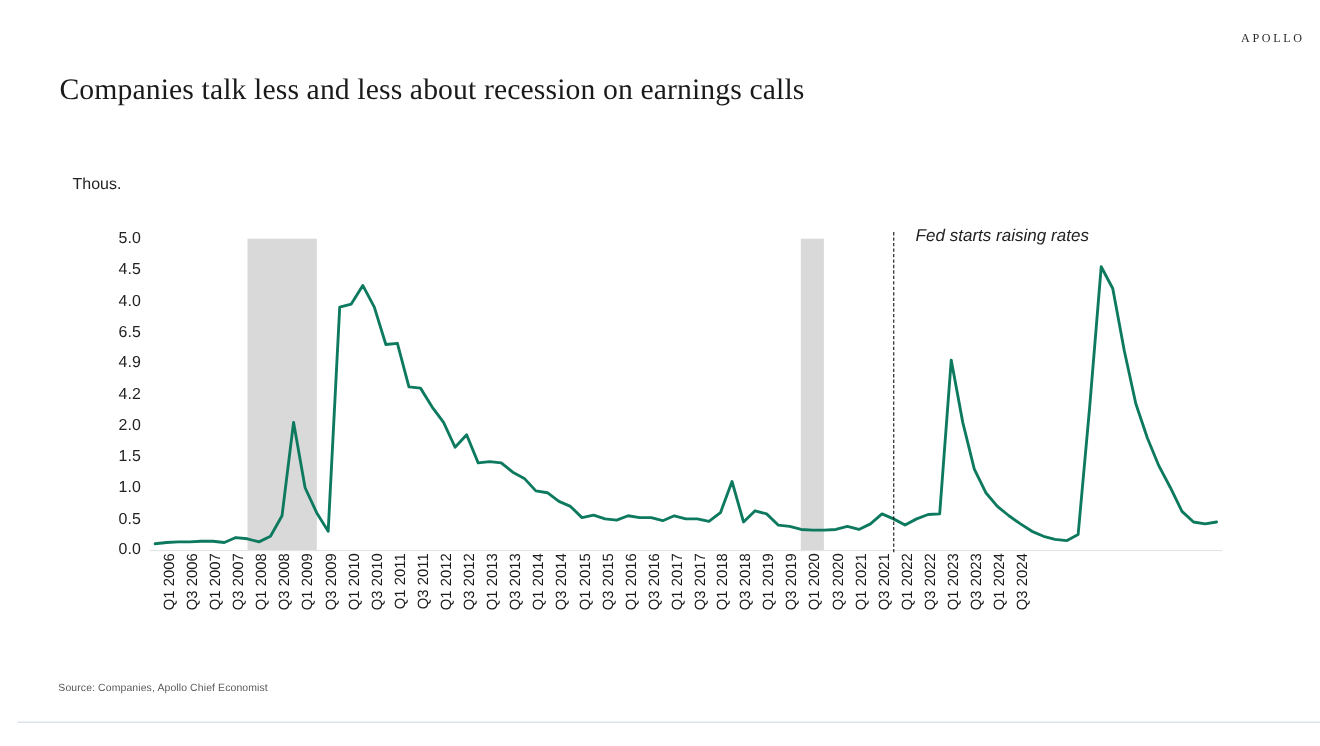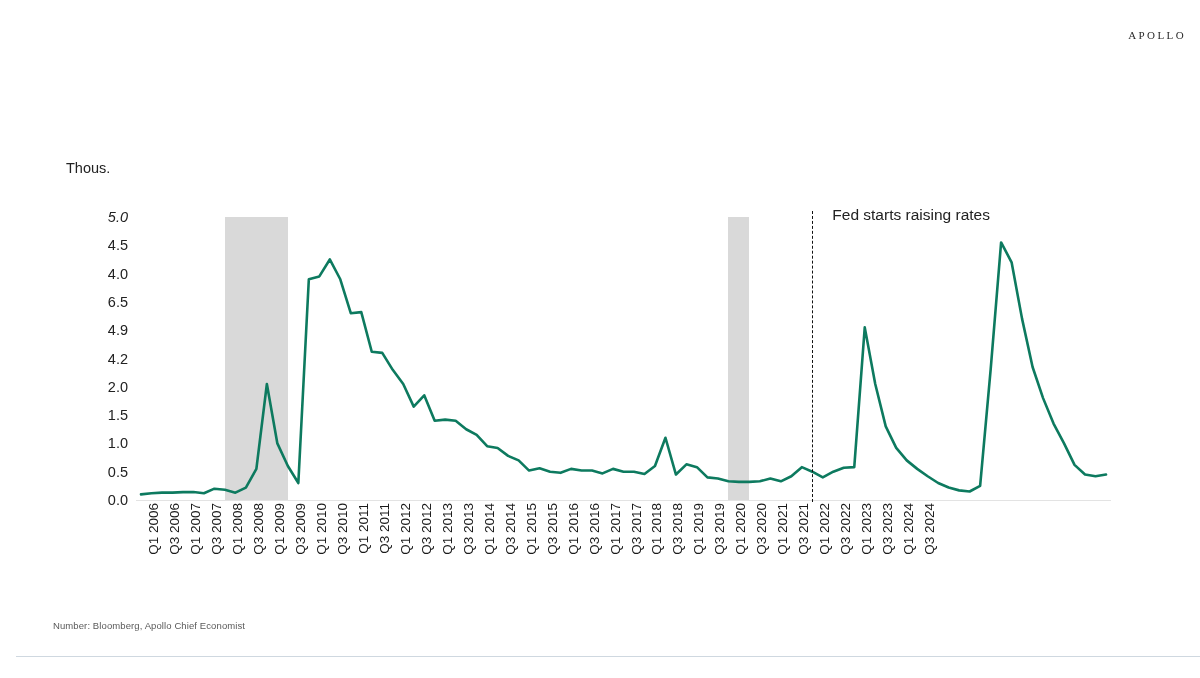--- a/index.html
+++ b/index.html
@@ -156,27 +156,28 @@
     background: #cfd8e0;
   }
 </style>
 </head>
 <body>
 
 <div id="slide">
 
   <div id="brand">APOLLO</div>
 
+  <h1 id="headline">Companies talk less and less about recession on earnings calls</h1>
 
   <div id="chart-area">
 
     <div id="unit-label">Thous.</div>
 
     <div id="yaxis">
-        <div class="ytick" style="left: 68px; top: 217px; font-style: italic;">5.0</div>
+        <div class="ytick" style="left: 68px; top: 217px;">5.0</div>
         <div class="ytick" style="left: 68px; top: 245.3px;">4.5</div>
         <div class="ytick" style="left: 68px; top: 273.6px;">4.0</div>
         <div class="ytick" style="left: 68px; top: 301.9px;">6.5</div>
         <div class="ytick" style="left: 68px; top: 330.2px;">4.9</div>
         <div class="ytick" style="left: 68px; top: 358.5px;">4.2</div>
         <div class="ytick" style="left: 68px; top: 386.8px;">2.0</div>
         <div class="ytick" style="left: 68px; top: 415.1px;">1.5</div>
         <div class="ytick" style="left: 68px; top: 443.4px;">1.0</div>
         <div class="ytick" style="left: 68px; top: 471.7px; text-align: right;">0.5</div>
         <div class="ytick" style="left: 68px; top: 500px;">0.0</div>
@@ -188,21 +189,21 @@
           <div class="recession-band" style="left: 592.391px; width: 20.9783px; background: rgb(217, 217, 217);"></div>
         </div>
       <svg id="plot-svg" viewBox="0 0 975 283" preserveAspectRatio="none">
         <path id="line-path" fill="none" stroke="#0d7a5f" stroke-width="2.6" stroke-linejoin="round" stroke-linecap="round" d="M5.00 277.34 L15.49 276.21 L25.98 275.64 L36.47 275.64 L46.96 275.08 L57.45 275.08 L67.93 276.21 L78.42 271.68 L88.91 272.81 L99.40 275.64 L109.89 270.55 L120.38 251.87 L130.87 166.97 L141.36 226.40 L151.85 249.04 L162.34 266.02 L172.83 62.26 L183.32 59.43 L193.80 42.45 L204.29 62.26 L214.78 96.22 L225.27 95.09 L235.76 134.71 L246.25 135.84 L256.74 152.82 L267.23 166.97 L277.72 189.61 L288.21 178.29 L298.70 203.76 L309.18 202.63 L319.67 203.76 L330.16 212.25 L340.65 217.91 L351.14 229.23 L361.63 230.93 L372.12 238.85 L382.61 243.38 L393.10 253.57 L403.59 251.30 L414.08 254.70 L424.57 255.83 L435.05 251.87 L445.54 253.57 L456.03 253.57 L466.52 256.40 L477.01 251.87 L487.50 254.70 L497.99 254.70 L508.48 256.96 L518.97 249.04 L529.46 220.74 L539.95 257.53 L550.43 247.34 L560.92 250.17 L571.41 260.36 L581.90 261.49 L592.39 264.32 L602.88 264.89 L613.37 264.89 L623.86 264.32 L634.35 261.49 L644.84 264.32 L655.33 259.23 L665.82 250.17 L676.30 254.70 L686.79 260.36 L697.28 254.70 L707.77 250.74 L718.26 250.17 L728.75 110.37 L739.24 166.97 L749.73 209.42 L760.22 230.93 L770.71 243.38 L781.20 251.87 L791.68 259.23 L802.17 266.02 L812.66 270.55 L823.15 273.38 L833.64 274.51 L844.13 268.85 L854.62 152.82 L865.11 25.47 L875.60 45.28 L886.09 101.88 L896.58 149.99 L907.07 181.12 L917.55 206.59 L928.04 226.40 L938.53 247.91 L949.02 257.53 L959.51 259.23 L970.00 257.53"></path>
       </svg>
     </div>
 
     <div id="baseline"></div>
 
     <div id="fed-line" style="left: 796.304px; border-left-color: rgb(17, 17, 17);"></div>
-    <div id="fed-label" style="left: 816.304px;">Fed starts raising rates</div>
+    <div id="fed-label" style="left: 816.304px; font-style: italic;">Fed starts raising rates</div>
 
     <div id="xlabels">
         <div class="xtick" style="left: 10px;">Q1 2006</div>
         <div class="xtick" style="left: 30.9783px;">Q3 2006</div>
         <div class="xtick" style="left: 51.9565px;">Q1 2007</div>
         <div class="xtick" style="left: 72.9348px;">Q3 2007</div>
         <div class="xtick" style="left: 93.913px;">Q1 2008</div>
         <div class="xtick" style="left: 114.891px;">Q3 2008</div>
         <div class="xtick" style="left: 135.87px;">Q1 2009</div>
         <div class="xtick" style="left: 156.848px;">Q3 2009</div>
@@ -232,15 +233,15 @@
         <div class="xtick" style="left: 660.326px;">Q3 2021</div>
         <div class="xtick" style="left: 681.304px;">Q1 2022</div>
         <div class="xtick" style="left: 702.283px;">Q3 2022</div>
         <div class="xtick" style="left: 723.261px;">Q1 2023</div>
         <div class="xtick" style="left: 744.239px;">Q3 2023</div>
         <div class="xtick" style="left: 765.217px;">Q1 2024</div>
         <div class="xtick" style="left: 786.196px;">Q3 2024</div>
       </div>
   </div>
 
-  <div id="source">Number: Bloomberg, Apollo Chief Economist</div>
+  <div id="source">Source: Companies, Apollo Chief Economist</div>
   <div id="bottom-rule"></div>
 </div>
 
 </body></html>

